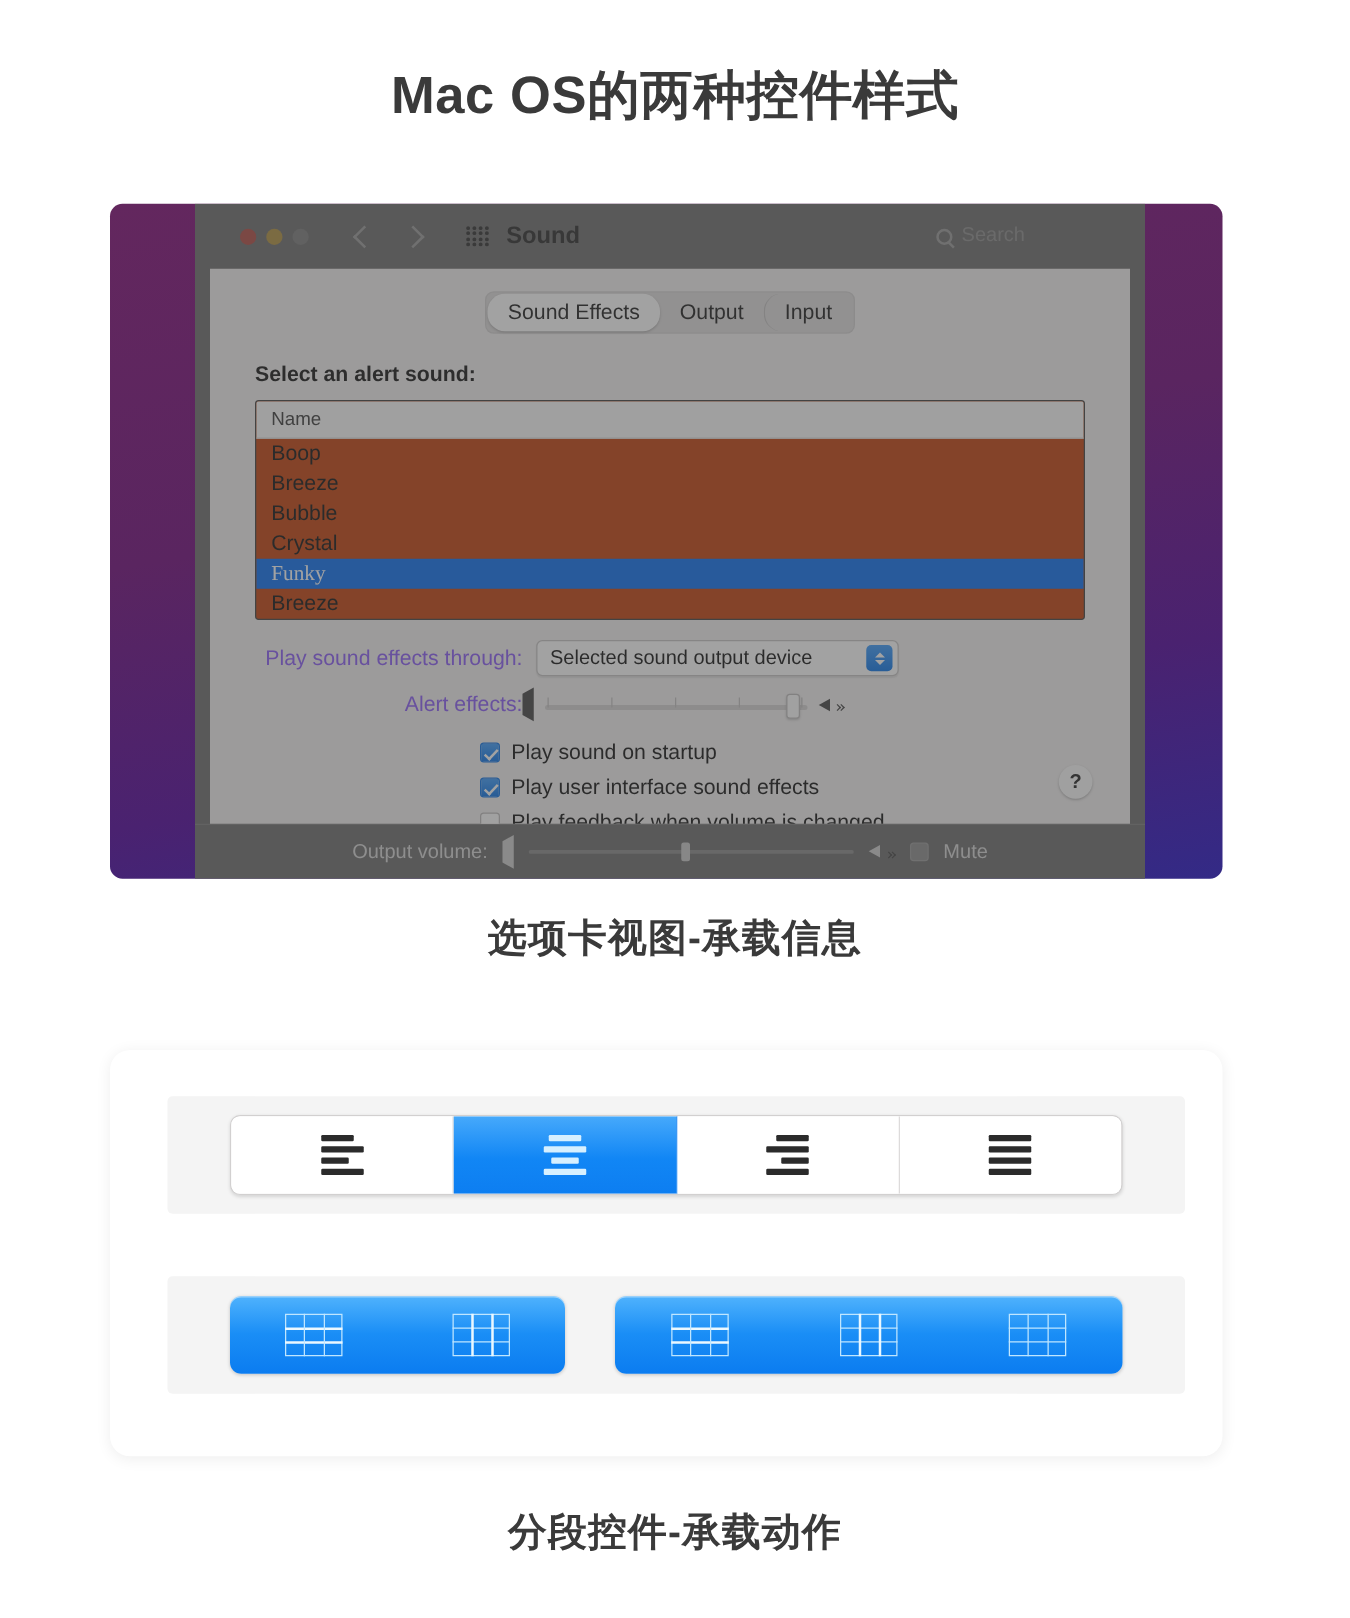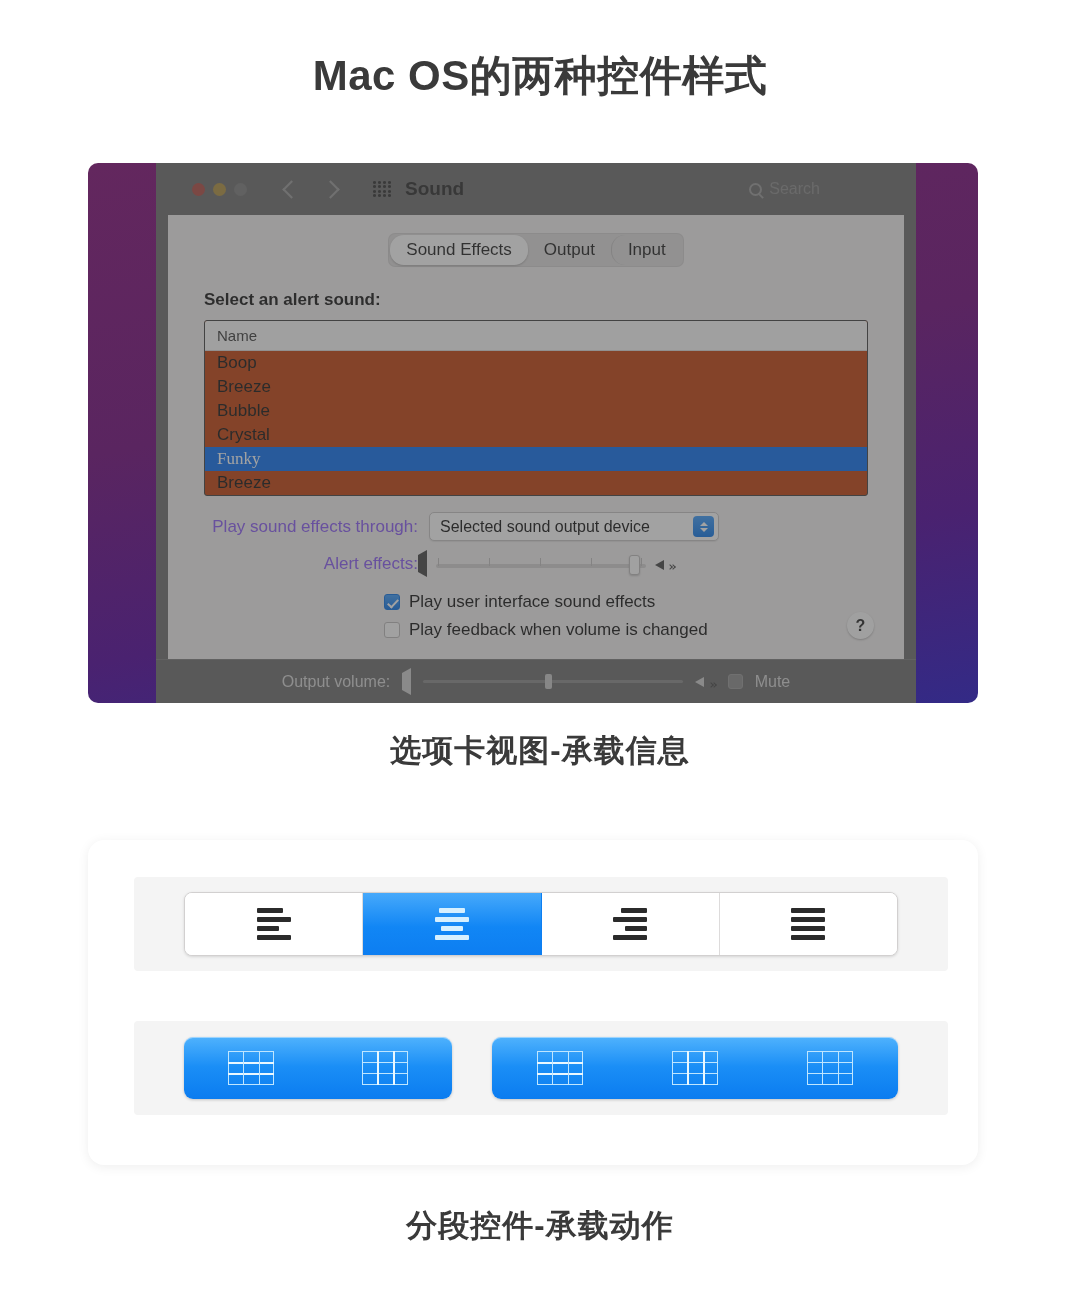--- a/index.html
+++ b/index.html
@@ -306,20 +306,24 @@
           <span class="spk spk-dark">
             <span class="spk-body" style="display:inline-block;vertical-align:middle"></span>
             <span class="waves">
                 <span></span>
                 <span></span>
               </span>
           </span>
         </div>
 
         <div class="checks">
+          <div class="chk-line">
+            <span class="chk on"></span>
+            <span class="chk-text">Play sound on startup</span>
+          </div>
           <div class="chk-line">
             <span class="chk on"></span>
             <span class="chk-text">Play user interface sound effects</span>
           </div>
           <div class="chk-line">
             <span class="chk"></span>
             <span class="chk-text">Play feedback when volume is changed</span>
           </div>
         </div>
 

